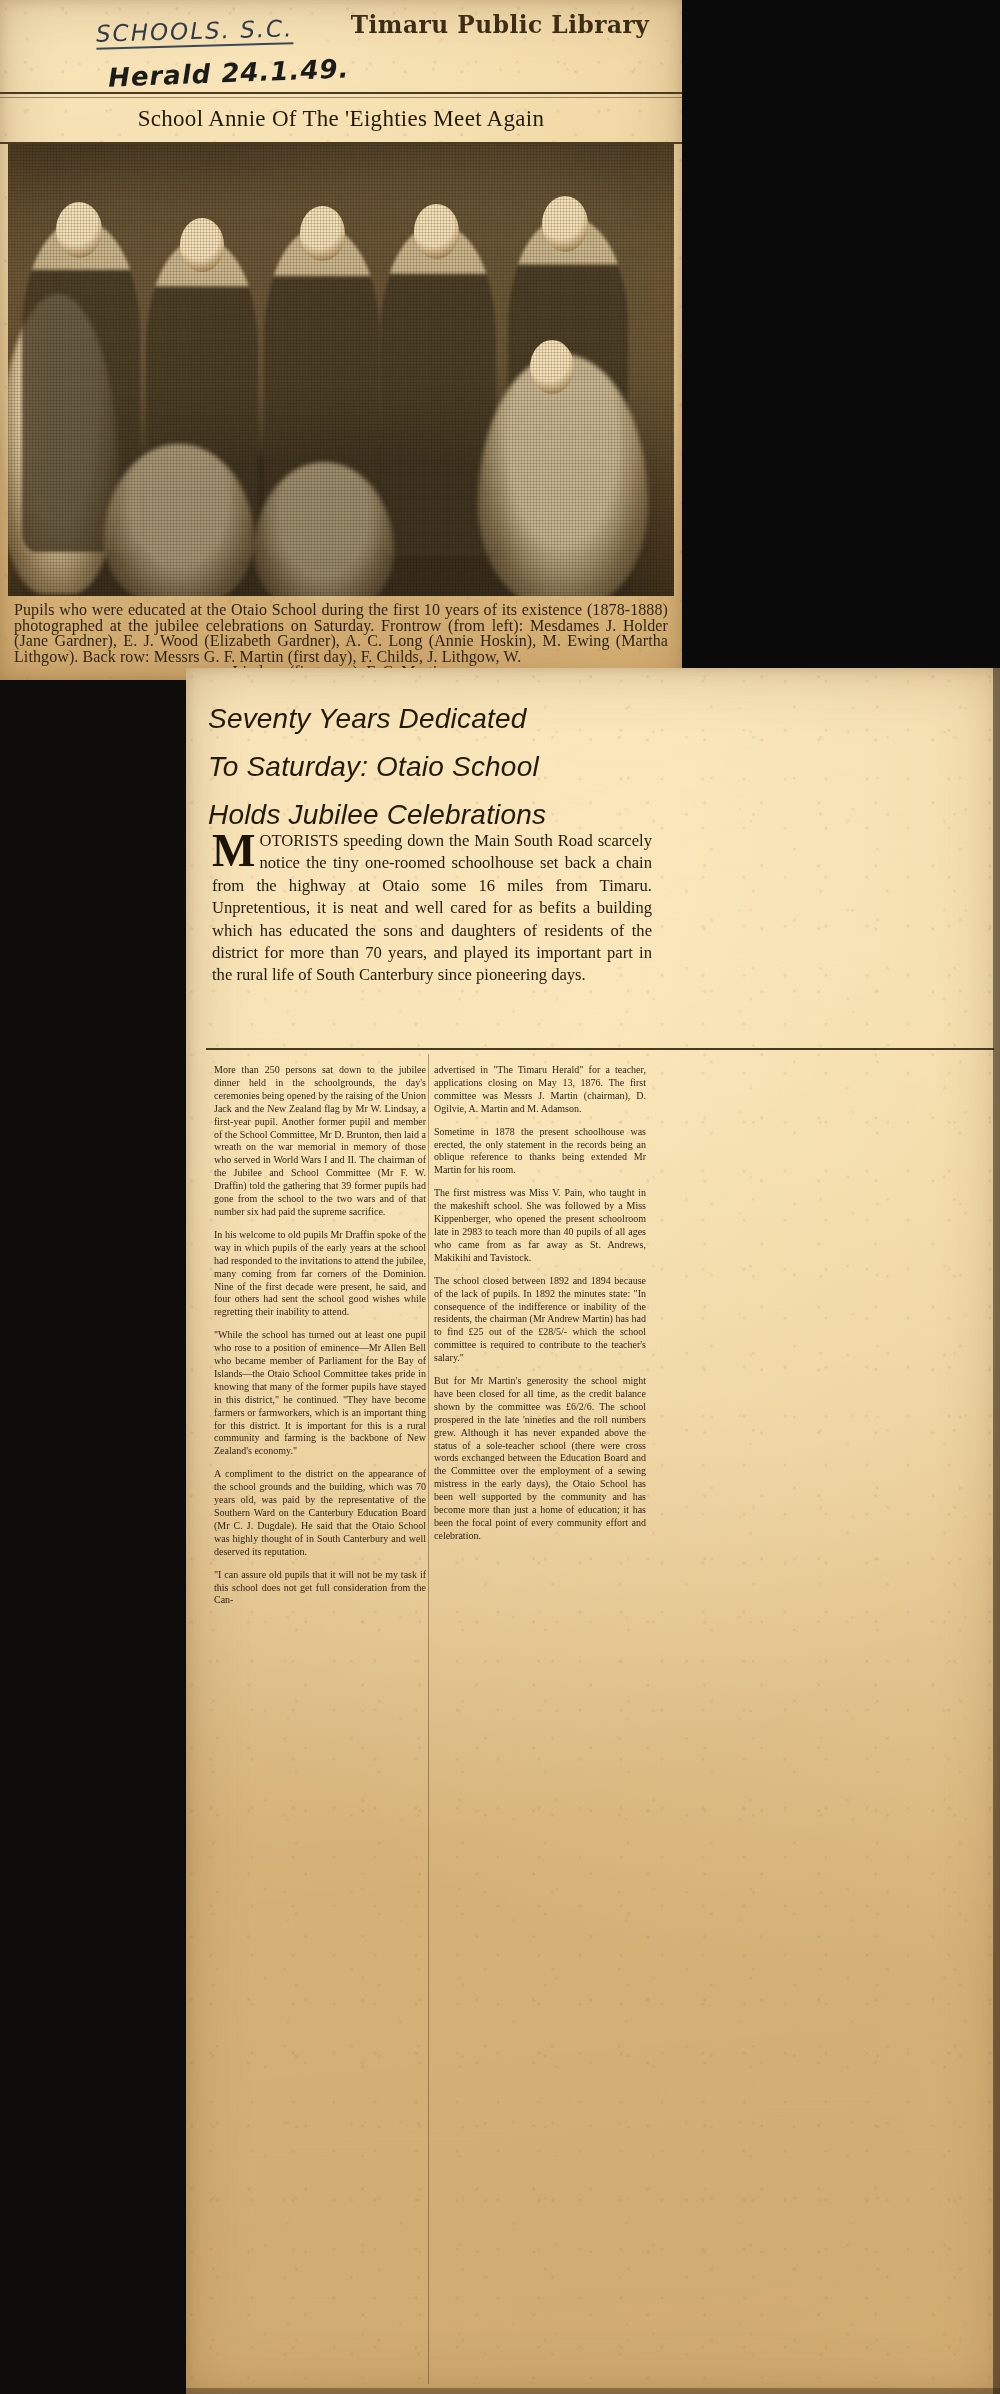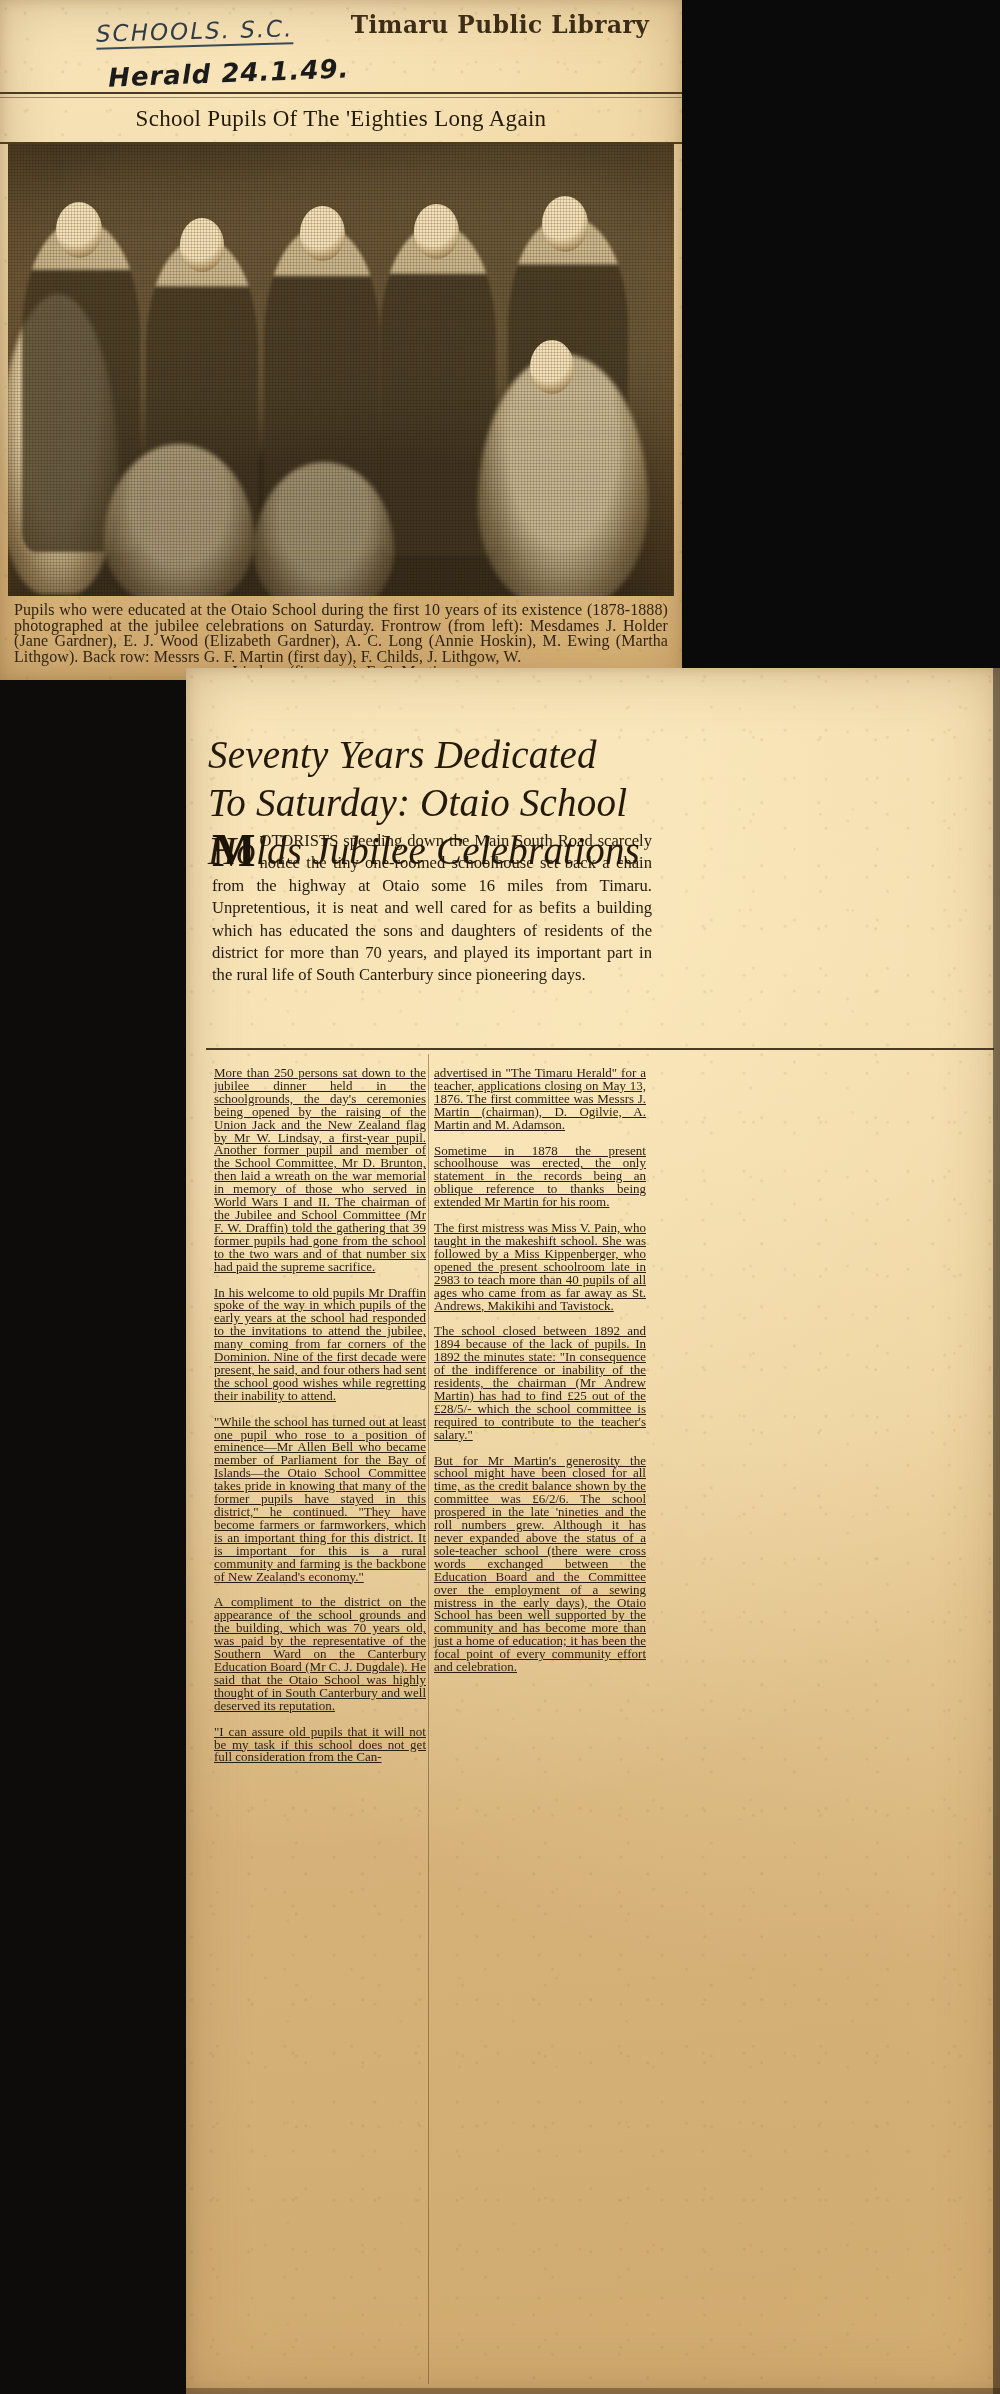--- a/index.html
+++ b/index.html
@@ -83,38 +83,38 @@
   .lightblob{position:absolute;border-radius:50% 50% 38% 38%/60% 60% 40% 40%;
       background:radial-gradient(ellipse at 50% 35%, rgba(240,222,180,.92) 0 45%, rgba(205,178,128,.55) 70%, rgba(0,0,0,0) 100%);
       filter:blur(2px);}
 
   #caption{position:absolute;left:14px;top:602px;width:654px;
     font-size:16px;line-height:15.6px;color:#2a1f10;text-align:justify;
     letter-spacing:.1px;}
   #caption .last{display:block;text-align:center;}
 
   
-  #feature{position:absolute;left:208px;top:731px;width:452px;
-    font-style:italic;font-size:39px;line-height:48px;color:#241a0c;
-    letter-spacing:.2px;font-family:Liberation Serif, serif;}
+  #feature{position:absolute;left:208px;top:695px;width:452px;
+    font-style:italic;font-size:28px;line-height:48px;color:#241a0c;
+    letter-spacing:.2px;font-family:Liberation Sans, sans-serif;}
 
   
   #intro{position:absolute;left:212px;top:830px;width:440px;
     font-size:16.6px;line-height:22.4px;color:#241a0c;text-align:justify;}
   #intro .drop{float:left;font-size:46px;line-height:38px;
     padding:2px 4px 0 0;font-weight:700;color:#1d1409;}
   #intro p{margin:0;}
   #intro p + p{text-indent:26px;margin-top:3px;}
 
   
   #ruleD{position:absolute;left:206px;top:1048px;width:788px;height:2px;
     background:#4a3a22;}
   #cols{position:absolute;left:206px;top:1054px;width:788px;height:1330px;}
-  .bodycol{position:absolute;top:0;width:211px;font-size:13px;
-    line-height:12.9px;color:#2a1e10;text-align:justify;text-decoration:underline;}
+  .bodycol{position:absolute;top:0;width:211px;font-size:10px;
+    line-height:12.9px;color:#2a1e10;text-align:justify;}
   #bcL{left:8px;width:212px;}
   #bcR{left:228px;width:212px;}
 
   #divider{position:absolute;left:222px;top:0;width:1px;height:1330px;
     background:rgba(80,58,28,.45);}
 
   
   #rEdge{position:absolute;right:0;top:668px;width:7px;height:1726px;
     background:#1a1206;opacity:.5;}
   #bEdge{position:absolute;left:186px;bottom:0;width:814px;height:6px;
@@ -132,21 +132,21 @@
 
     <div id="masthead">Timaru Public Library</div>
 
     <div class="hand" id="hand1"><u>SCHOOLS.  S.C.</u></div>
 
     <div class="hand" id="hand2">Herald 24.1.49.</div>
 
     <div class="rule" id="ruleA"></div>
     <div class="rule" id="ruleB"></div>
 
-    <div id="subhead">School Pupils Of The 'Eighties Long Again</div>
+    <div id="subhead">School Annie Of The 'Eighties Meet Again</div>
 
     <div class="rule" id="ruleC"></div>
 
     <div id="photo">
       <div class="figs">
         <div class="lightblob" style="left:-10px;top:150px;width:120px;height:300px;"></div>
         <div class="fig" style="left:14px;top:78px;width:118px;height:330px;"></div>
         <div class="face" style="left:48px;top:58px;width:46px;height:56px;"></div>
         <div class="fig" style="left:138px;top:96px;width:112px;height:320px;"></div>
         <div class="face" style="left:172px;top:74px;width:44px;height:54px;"></div>

